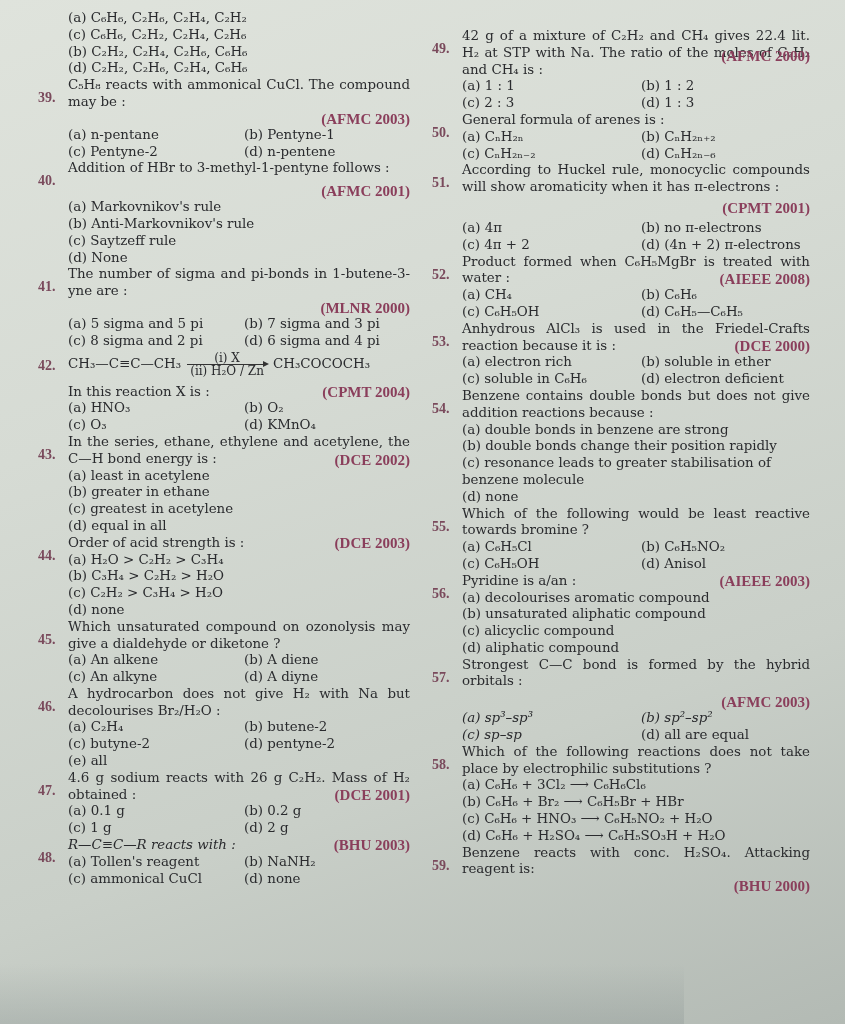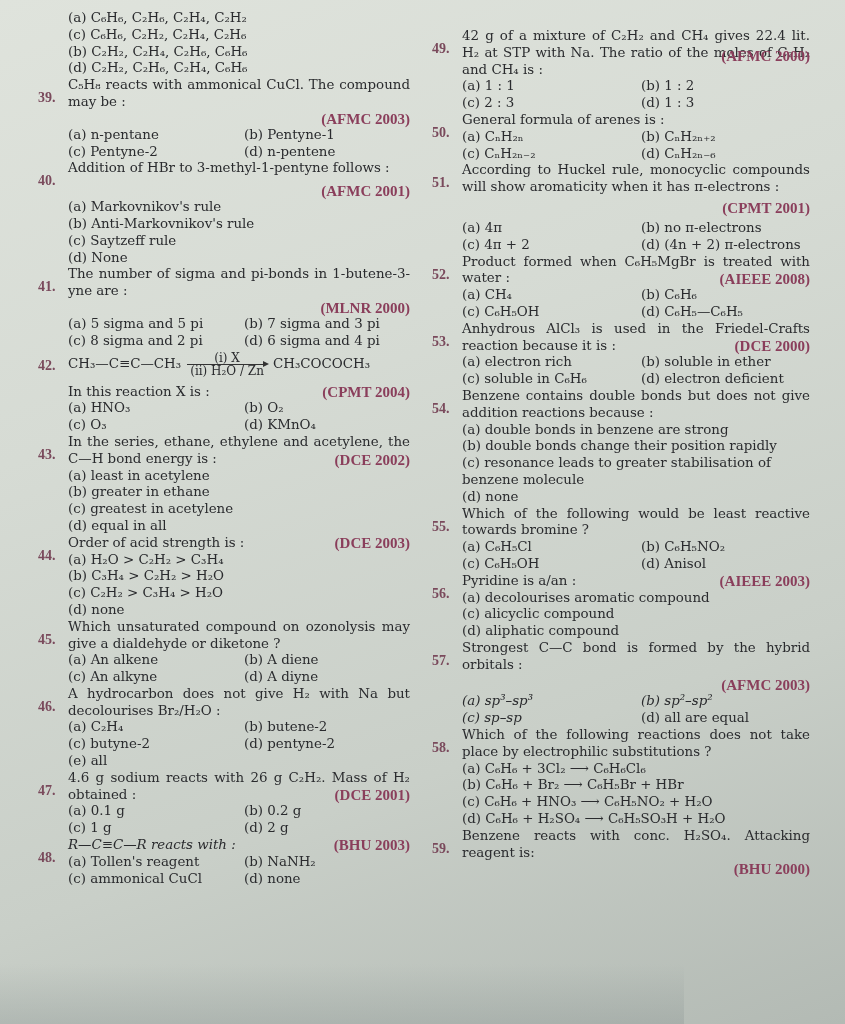--- a/index.html
+++ b/index.html
@@ -257,20 +257,21 @@
     </div>
 
     <div class="q">
       <span class="qnum">56.</span>
       <div class="stem">
         <span class="src inline">(AIEEE 2003)</span>
         <span>Pyridine is a/an :</span>
       </div>
       <div class="opts single">
         <div class="opt">(a) decolourises aromatic compound</div>
+        <div class="opt">(b) unsaturated aliphatic compound</div>
         <div class="opt">(c) alicyclic compound</div>
         <div class="opt">(d) aliphatic compound</div>
       </div>
     </div>
 
     <div class="q">
       <span class="qnum">57.</span>
       <div class="stem">Strongest C—C bond is formed by the hybrid orbitals :</div>
       <span class="src" style="margin-top:4px;">(AFMC 2003)</span>
       <div class="opts" style="font-style:italic;">

